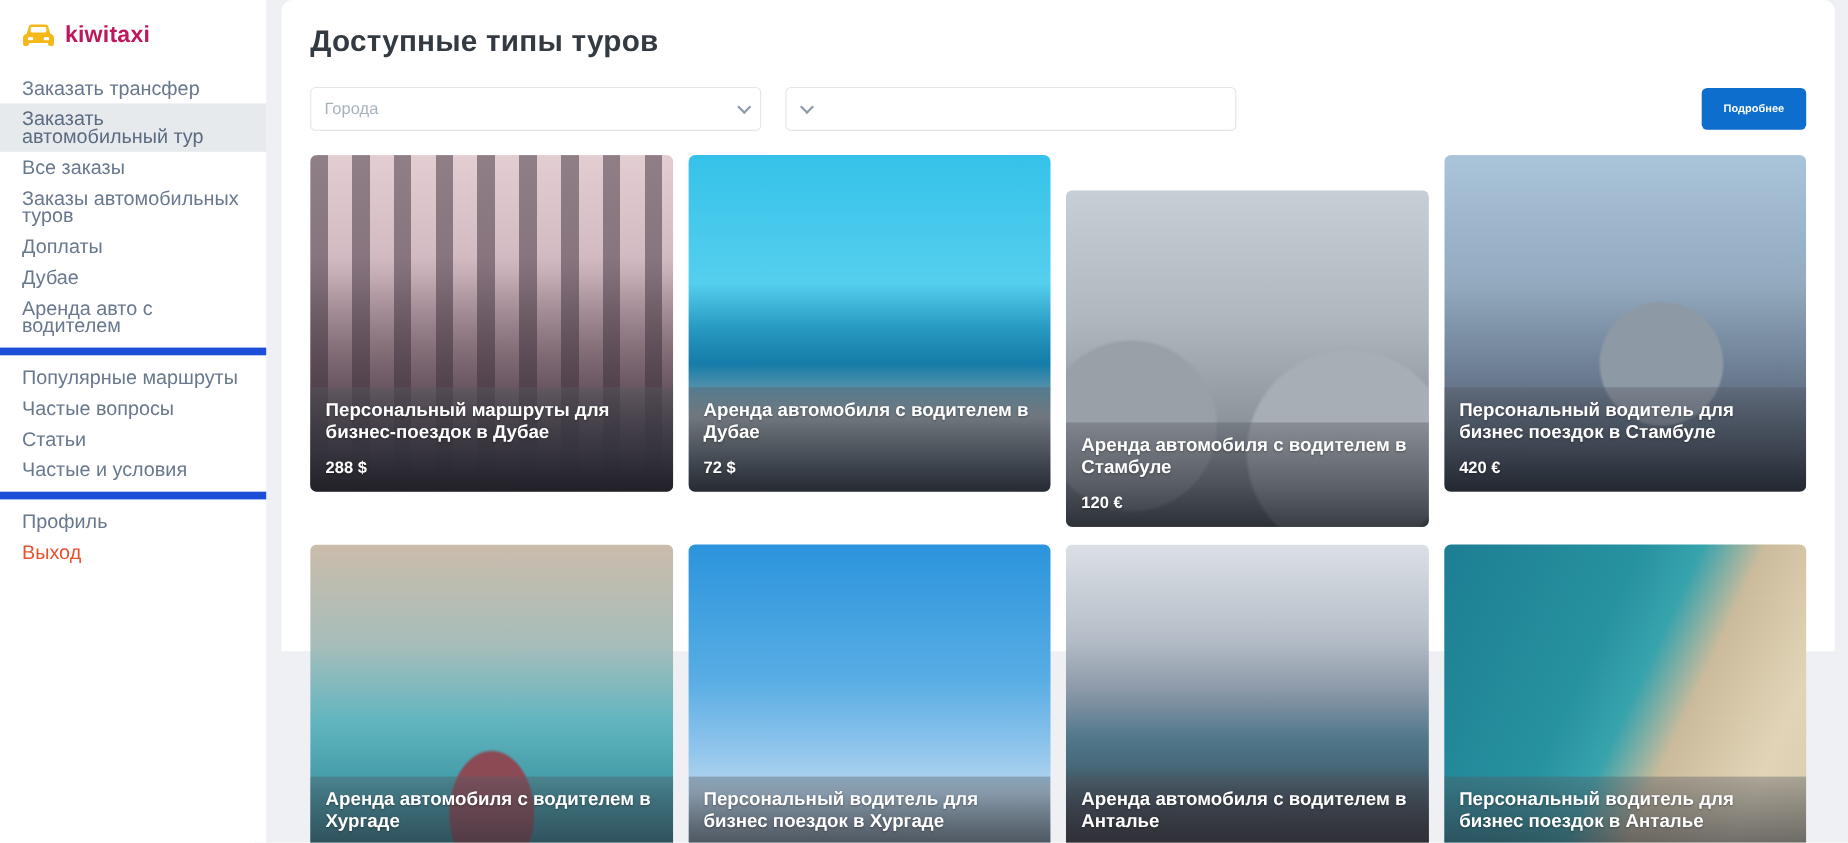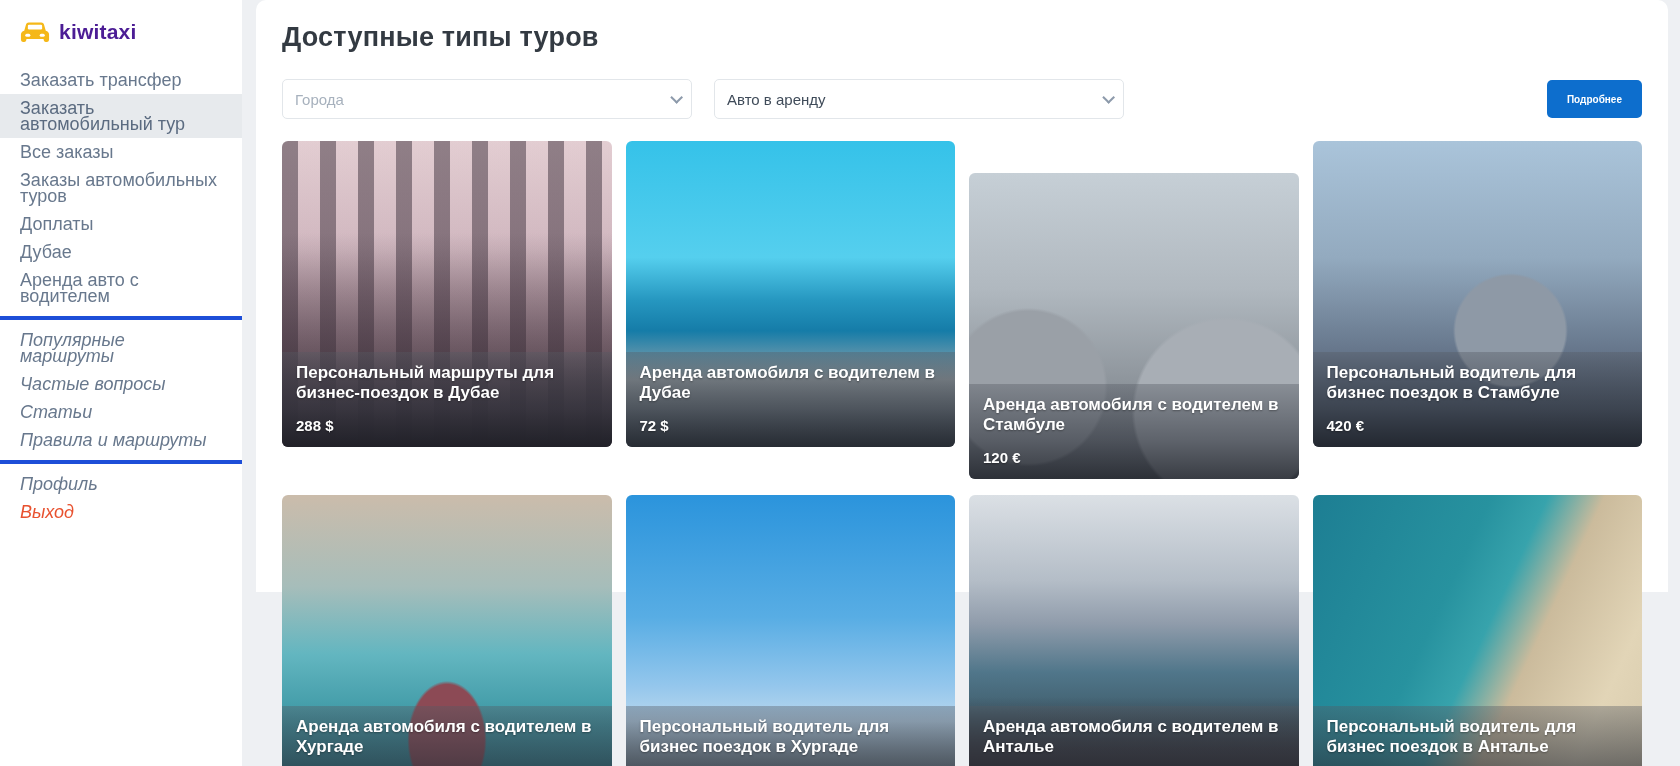--- a/index.html
+++ b/index.html
@@ -16,24 +16,24 @@
     padding-top:14px;
     display:flex; flex-direction:column;
   }
   .logo {
     display:flex; align-items:center; gap:9px;
     padding:6px 20px 16px 20px;
     cursor:pointer;
   }
   .logo svg { display:block; }
   .logo-text {
-    font-size:21px; font-weight:700; color:#4c1d95; letter-spacing:0.2px;
+    font-size:21px; font-weight:700; color:#be185d; letter-spacing:0.2px;
   }
   .nav-group { padding:6px 0; }
-  .nav-group + .nav-group { border-top:4px solid #1d4ed8;font-style:italic; }
+  .nav-group + .nav-group { border-top:7px solid #1d4ed8; }
   .nav-item {
     display:block;
     font-size:18px; color:#68788d;
     padding:6px 20px;
     line-height:16px;
     cursor:pointer;
     text-decoration:none;
   }
   .nav-item.active { background:#e7eaed; color:#5b6b80; }
   .nav-item.danger { color:#e8512f; }
@@ -158,41 +158,40 @@
     <a class="nav-item">Заказы автомобильных туров</a>
     <a class="nav-item">Доплаты</a>
     <a class="nav-item">Дубае</a>
     <a class="nav-item">Аренда авто с водителем</a>
   </nav>
 
   <nav class="nav-group">
     <a class="nav-item">Популярные маршруты</a>
     <a class="nav-item">Частые вопросы</a>
     <a class="nav-item">Статьи</a>
-    <a class="nav-item">Правила и маршруты</a>
+    <a class="nav-item">Частые и условия</a>
   </nav>
 
   <nav class="nav-group">
     <a class="nav-item">Профиль</a>
     <a class="nav-item danger">Выход</a>
   </nav>
 </aside>
 
 <div class="main-wrap">
   <main class="main">
 
     <h1 class="page-title">Доступные типы туров</h1>
 
     <div class="filters">
       <div class="select">
         <span class="select-text placeholder">Города</span>
         <span class="chevron"></span>
       </div>
       <div class="select">
-        <span class="select-text">Авто в аренду</span>
         <span class="chevron"></span>
       </div>
       <button class="details-btn">Подробнее</button>
     </div>
 
     <div class="cards">
 
       <div class="card photo-1">
         <div class="card-caption">
           <div class="card-title">Персональный маршруты для бизнес-поездок в Дубае</div>

